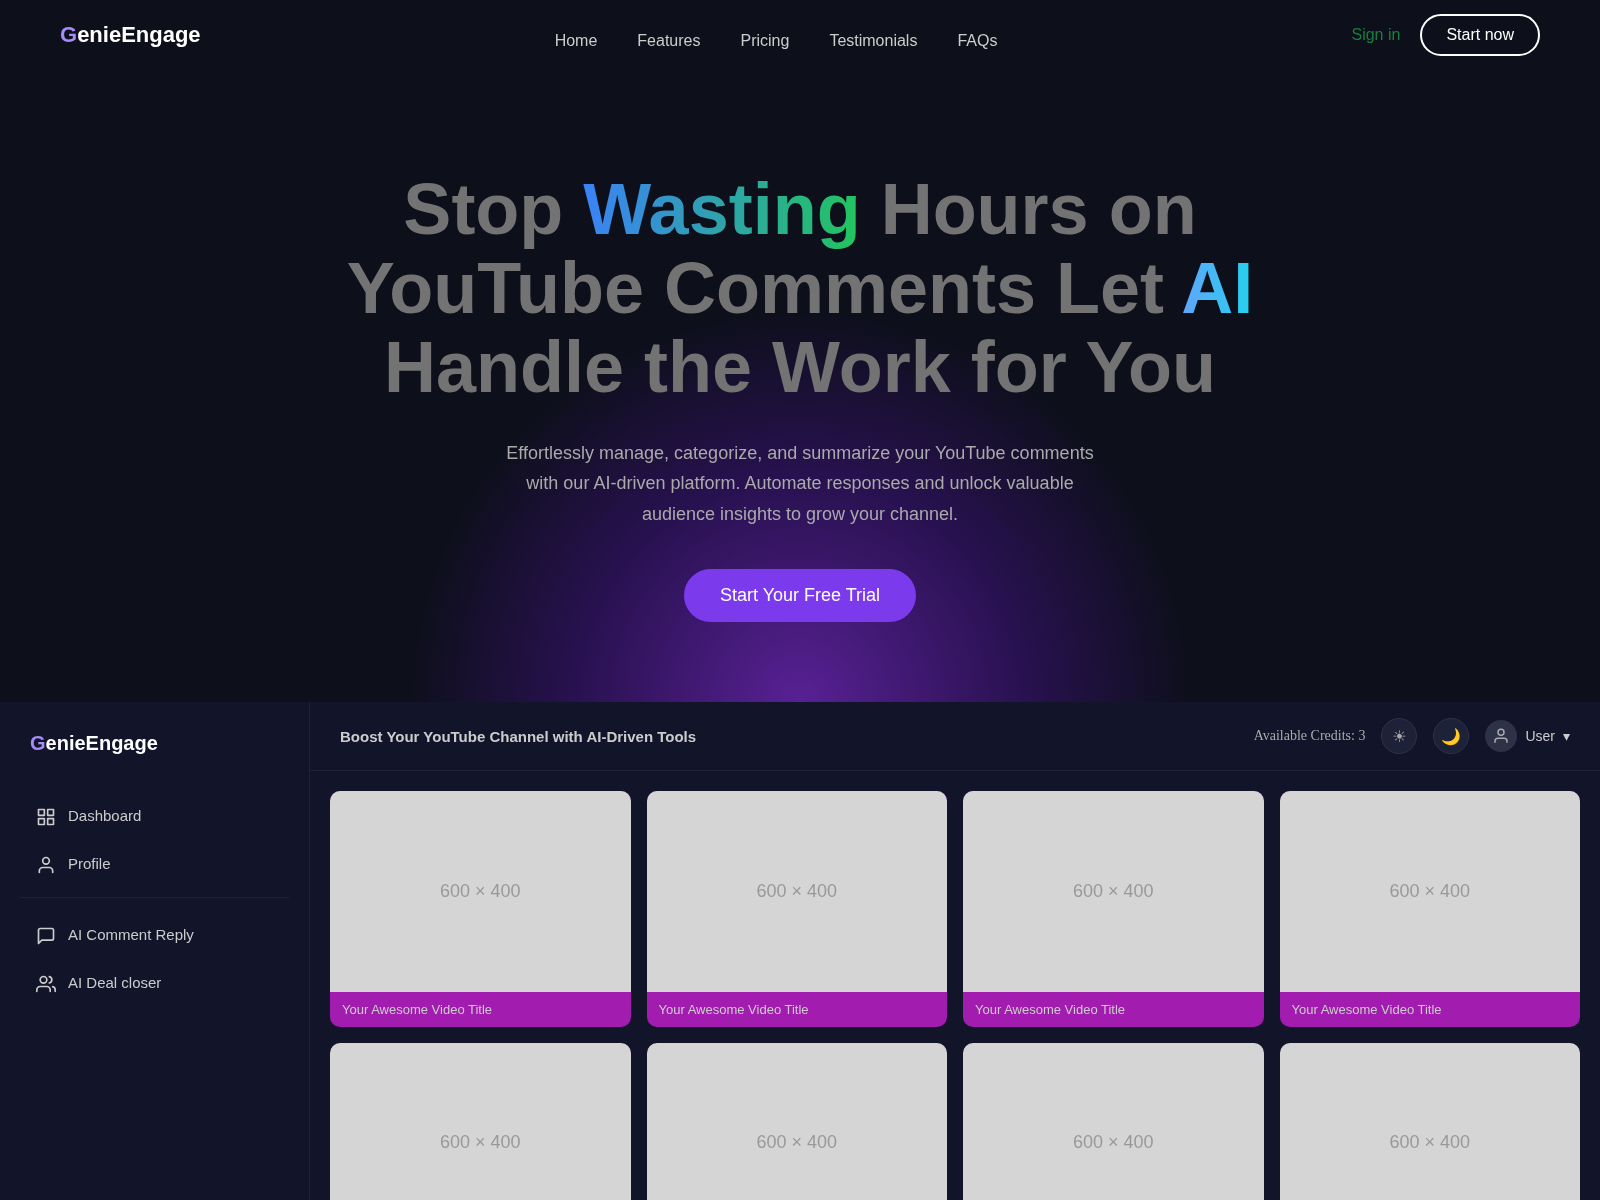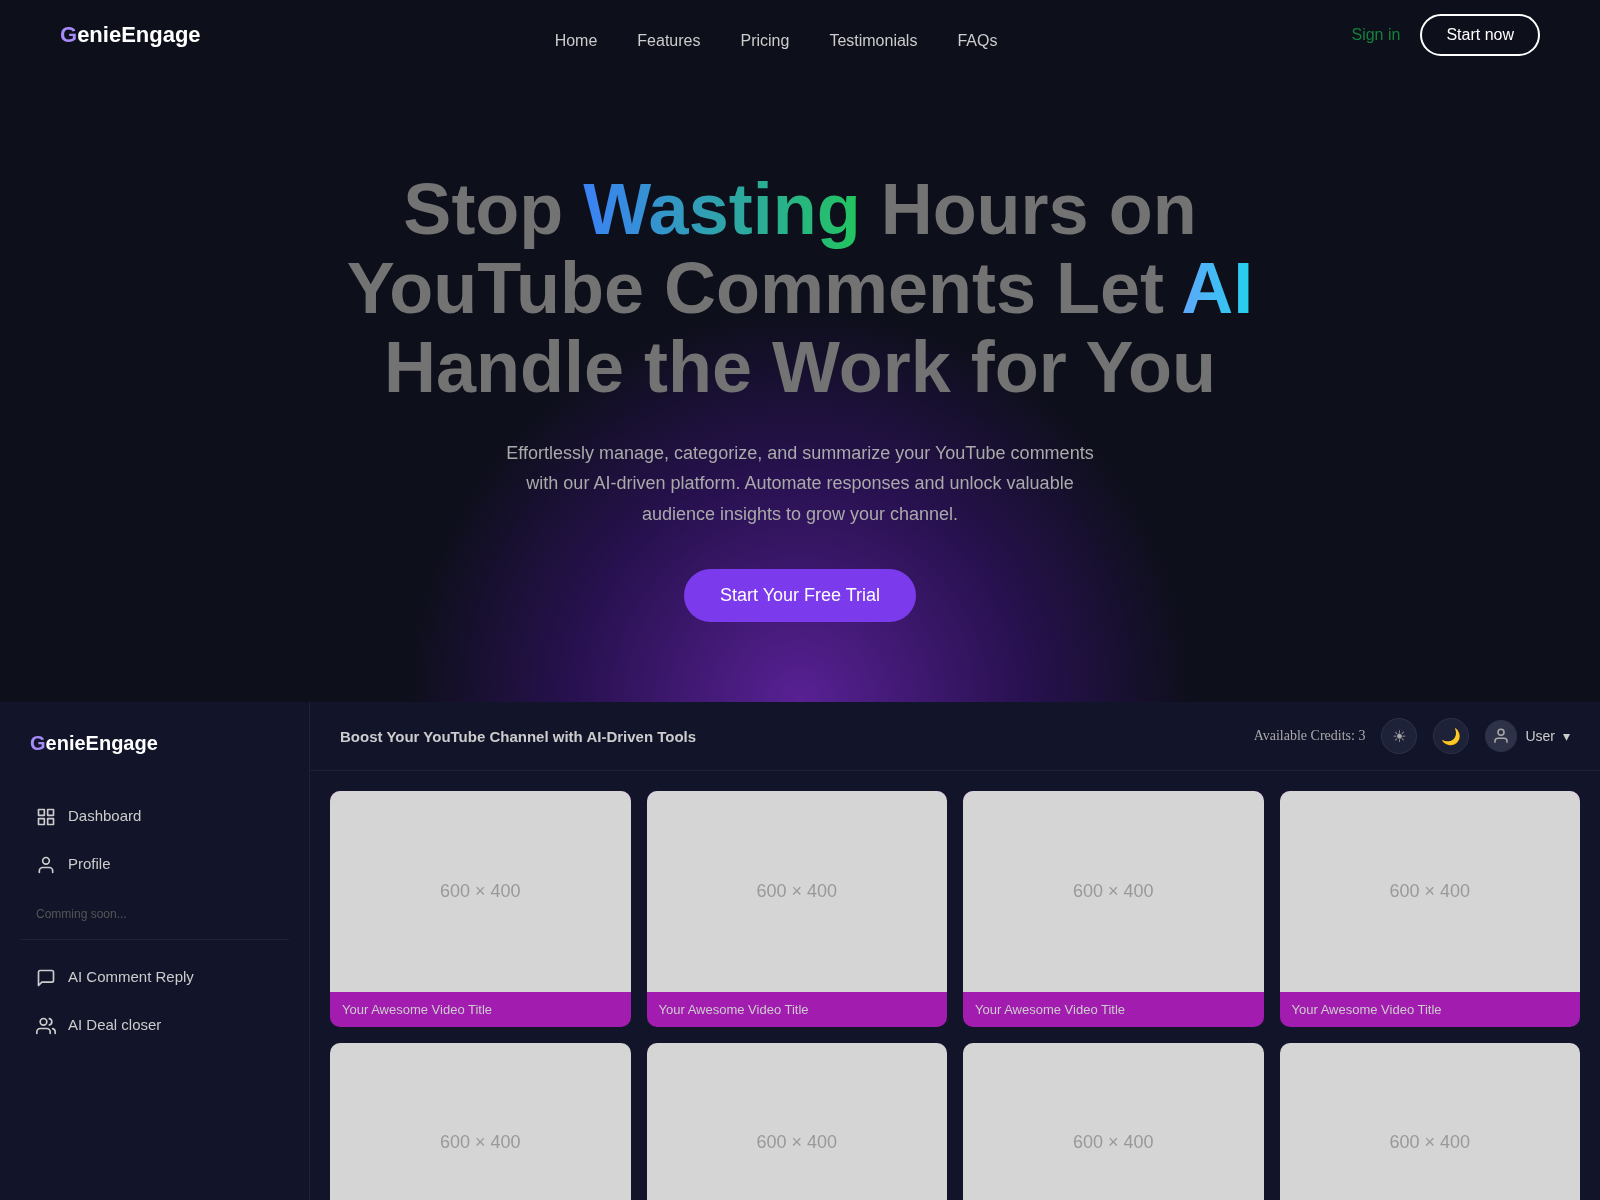--- a/index.html
+++ b/index.html
@@ -121,21 +121,20 @@
     <div class="sidebar-item">
       <span class="icon">
         <svg width="20" height="20" viewBox="0 0 24 24" fill="none" stroke="currentColor" stroke-width="2" stroke-linecap="round" stroke-linejoin="round">
           <path d="M20 21v-2a4 4 0 0 0-4-4H8a4 4 0 0 0-4 4v2"></path>
             <circle cx="12" cy="7" r="4"></circle>
         </svg>
       </span>
       <span>Profile</span>
     </div>
 
-    <div class="sidebar-coming">Comming soon...</div>
     <div class="sidebar-divider"></div>
 
     <div class="sidebar-item">
       <span class="icon">
         <svg width="20" height="20" viewBox="0 0 24 24" fill="none" stroke="currentColor" stroke-width="2" stroke-linecap="round" stroke-linejoin="round">
           <path d="M21 15a2 2 0 0 1-2 2H7l-4 4V5a2 2 0 0 1 2-2h14a2 2 0 0 1 2 2z"></path>
         </svg>
       </span>
       <span>AI Comment Reply</span>
     </div>

